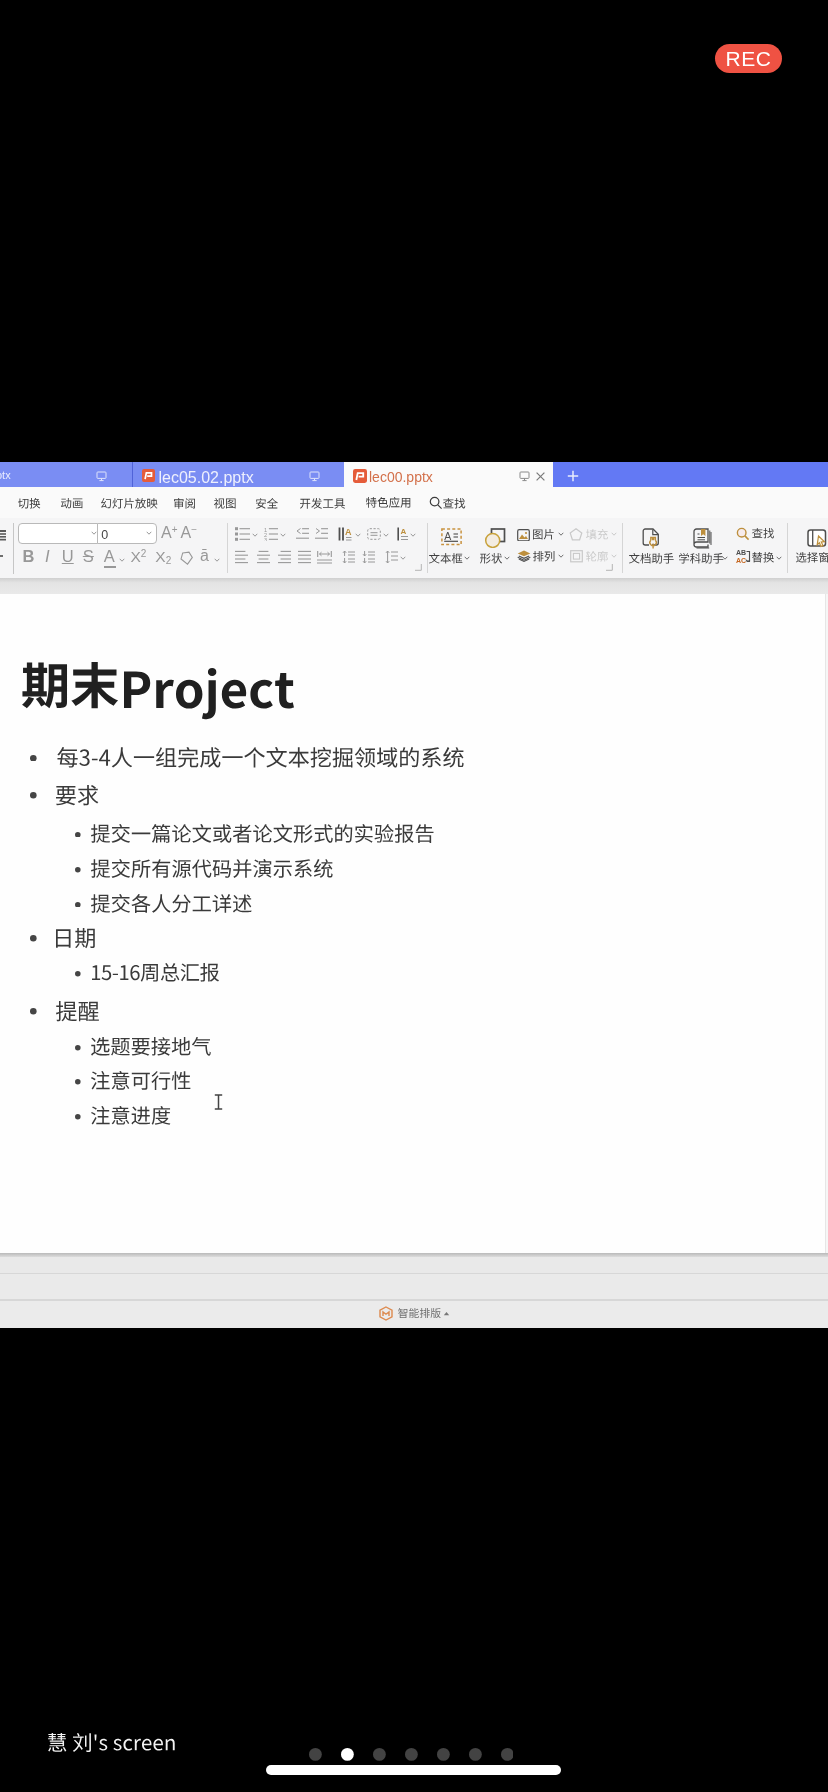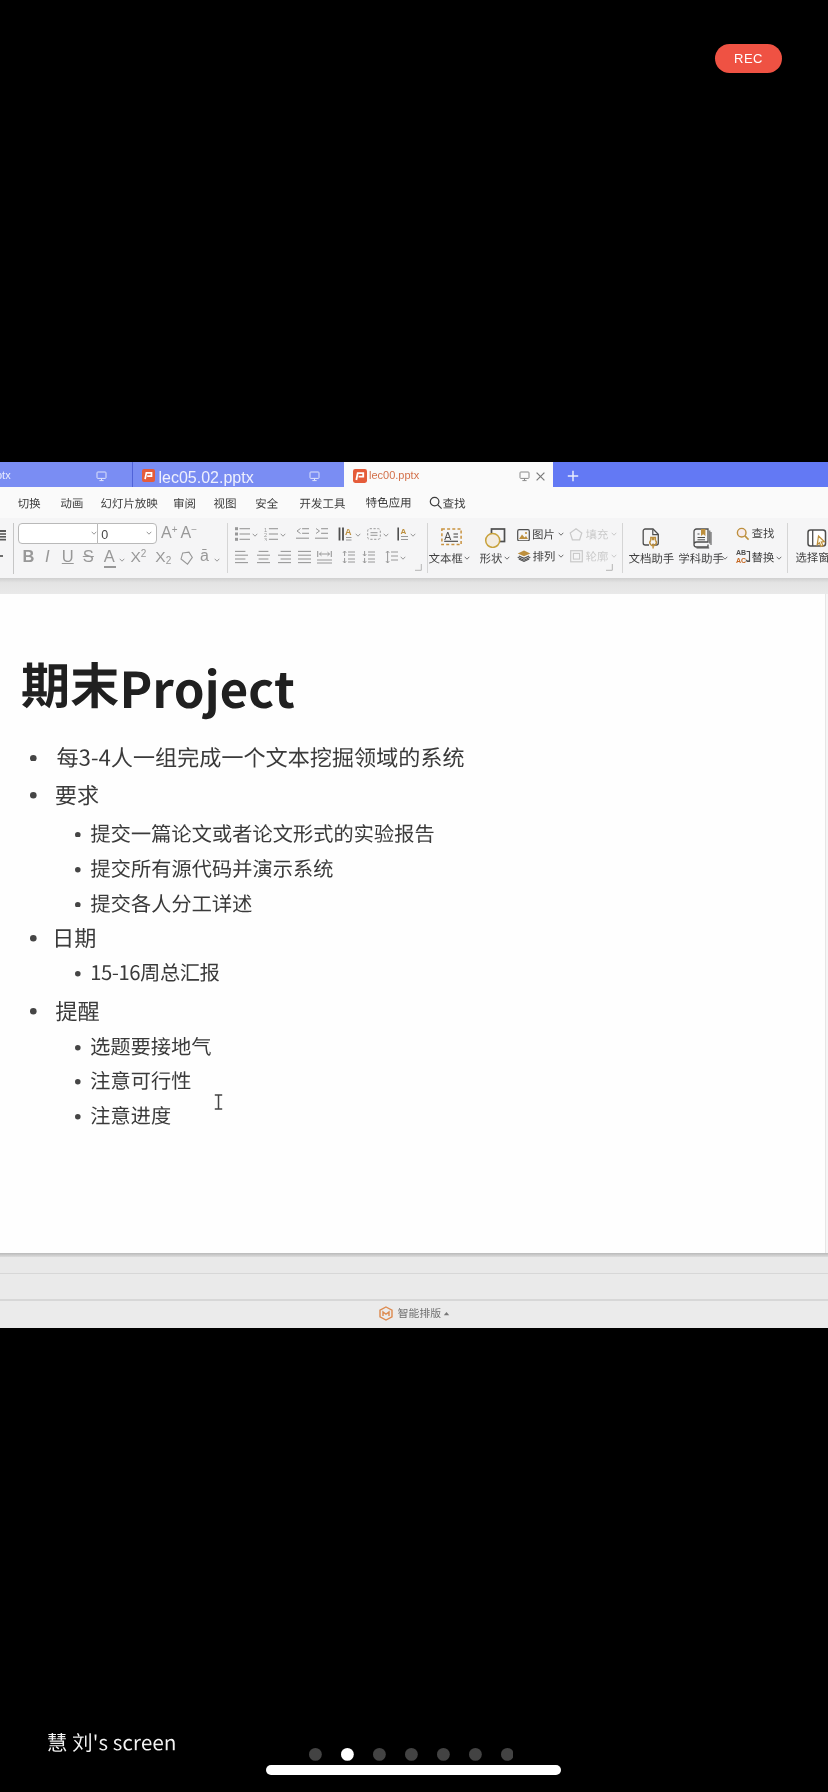--- a/index.html
+++ b/index.html
@@ -1,18 +1,18 @@
 <!DOCTYPE html>
 <html><head><meta charset="utf-8"><style>
 html,body{margin:0;padding:0}
 body{width:828px;height:1792px;background:#000;position:relative;overflow:hidden;
  font-family:"Liberation Sans",sans-serif;}
 .abs{position:absolute}
 </style></head><body>
-<div class="abs" style="left:715px;top:44px;width:67px;height:29px;background:#ef5243;border-radius:14.5px;color:#fff;font-size:13px;letter-spacing:0.5px;text-align:center;line-height:29px;">REC</div>
+<div class="abs" style="left:715px;top:44px;width:67px;height:29px;background:#ef5243;border-radius:14.5px;color:#fff;font-size:21px;letter-spacing:0.5px;text-align:center;line-height:29px;">REC</div>
 <div class="abs" style="left:0px;top:462px;width:828px;height:24.5px;background:#6379f4;"></div>
 <div class="abs" style="left:0px;top:462px;width:131.5px;height:24.5px;background:#7a8df3;"></div>
 <div class="abs" style="left:-4px;top:468.5px;color:#e9ecff;font-size:11px;">ptx</div>
 <svg class="abs" style="left:95.5px;top:470.5px;opacity:1" width="11" height="11" viewBox="0 0 11 11">
     <rect x="1" y="1" width="9" height="6.4" rx="0.8" fill="none" stroke="#dfe4fb" stroke-width="1"></rect>
     <line x1="5.5" y1="7.4" x2="5.5" y2="9.4" stroke="#dfe4fb" stroke-width="1"></line>
     <line x1="3.4" y1="9.6" x2="7.6" y2="9.6" stroke="#dfe4fb" stroke-width="1"></line>
   </svg>
 <div class="abs" style="left:131.5px;top:462px;width:1.5px;height:24.5px;background:#5063d8;"></div>
 <div class="abs" style="left:133px;top:462px;width:211px;height:24.5px;background:#7a8df3;"></div>
@@ -24,21 +24,21 @@
 <svg class="abs" style="left:308.5px;top:470.5px;opacity:1" width="11" height="11" viewBox="0 0 11 11">
     <rect x="1" y="1" width="9" height="6.4" rx="0.8" fill="none" stroke="#dfe4fb" stroke-width="1"></rect>
     <line x1="5.5" y1="7.4" x2="5.5" y2="9.4" stroke="#dfe4fb" stroke-width="1"></line>
     <line x1="3.4" y1="9.6" x2="7.6" y2="9.6" stroke="#dfe4fb" stroke-width="1"></line>
   </svg>
 <div class="abs" style="left:343.6px;top:462px;width:209.7px;height:24.5px;background:#fafafa;"></div>
 <svg class="abs" style="left:352.7px;top:469px" width="14" height="14" viewBox="0 0 13 13">
     <rect x="0" y="0" width="13" height="13" rx="2" fill="#e55c3a"></rect>
     <path d="M3.1 10.2 L4.35 3.8 L9.5 3.8 L9.5 7.1 L5.2 7.1" fill="none" stroke="#fff" stroke-width="1.7"></path>
   </svg>
-<div class="abs" style="left:369px;top:468.5px;color:#d3714b;font-size:11px;">lec00.pptx</div>
+<div class="abs" style="left:369px;top:468.5px;color:#d3714b;font-size:14px;">lec00.pptx</div>
 <svg class="abs" style="left:518.6px;top:471.3px;opacity:1" width="11" height="11" viewBox="0 0 11 11">
     <rect x="1" y="1" width="9" height="6.4" rx="0.8" fill="none" stroke="#8a8a8a" stroke-width="1"></rect>
     <line x1="5.5" y1="7.4" x2="5.5" y2="9.4" stroke="#8a8a8a" stroke-width="1"></line>
     <line x1="3.4" y1="9.6" x2="7.6" y2="9.6" stroke="#8a8a8a" stroke-width="1"></line>
   </svg>
 <svg class="abs" style="left:534.5px;top:471px" width="11" height="11" viewBox="0 0 11 11">
     <path d="M1.6 1.6 L9.4 9.4 M9.4 1.6 L1.6 9.4" stroke="#7a7a7a" stroke-width="1.2"></path>
   </svg>
 <svg class="abs" style="left:567.4px;top:470px" width="12" height="12" viewBox="0 0 12 12">
     <path d="M6 0.8 V11.2 M0.8 6 H11.2" stroke="#e9ecfb" stroke-width="1.5"></path>

